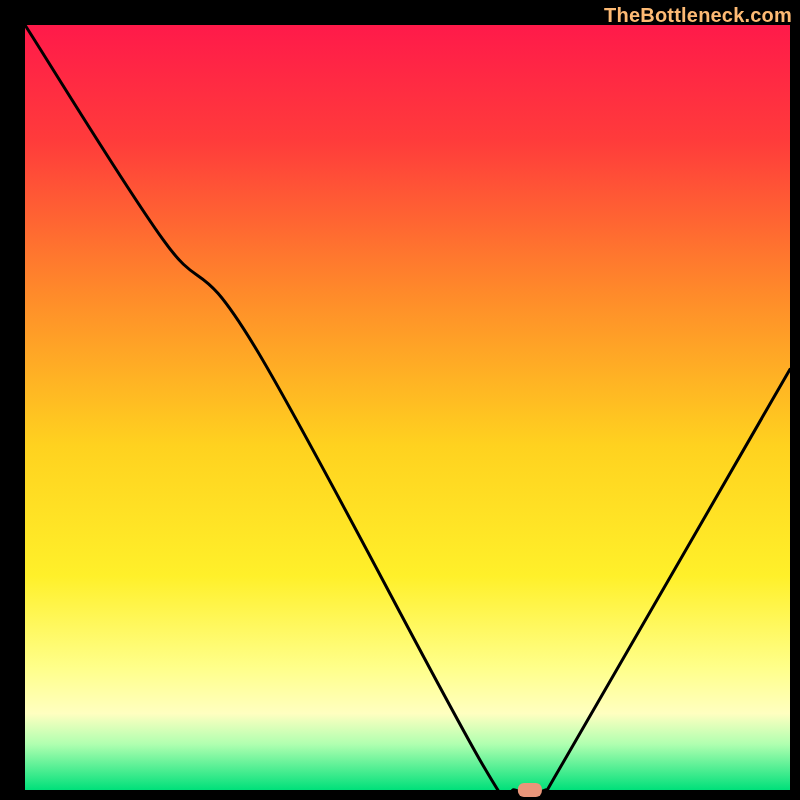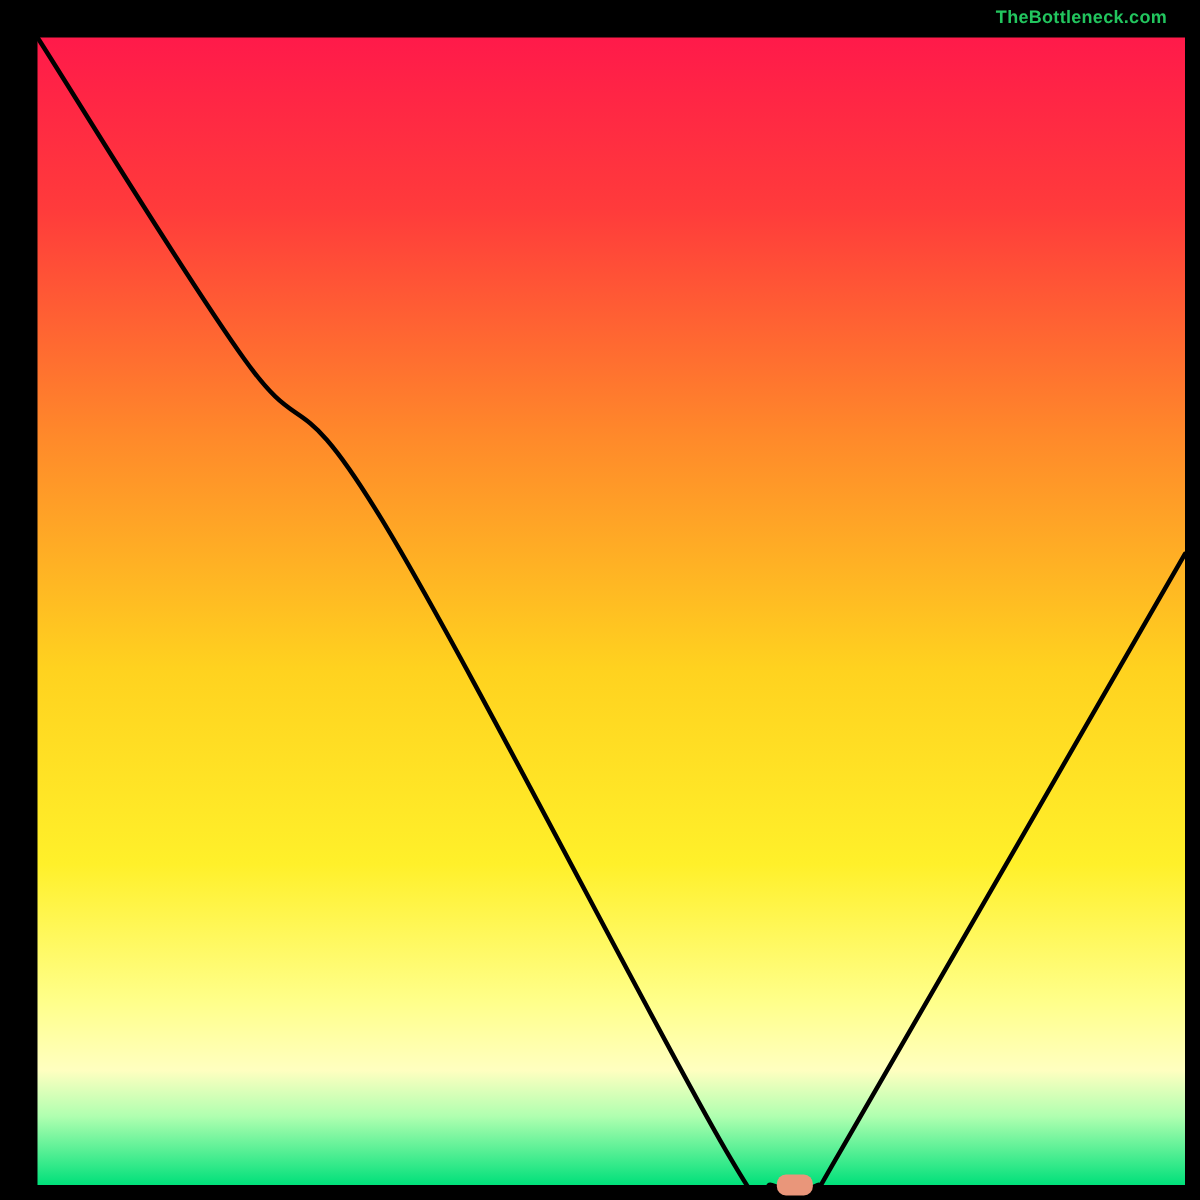--- a/index.html
+++ b/index.html
@@ -12,23 +12,23 @@
     font-family: Arial, Helvetica, sans-serif;
   }
   .container {
     position: relative;
     width: 800px;
     height: 800px;
   }
   .watermark {
     position: absolute;
     top: 4px;
-    right: 22px;
-    color: #22c55e;
-    font-size: 12px;
+    right: 8px;
+    color: #fdba74;
+    font-size: 20px;
     font-weight: bold;
     letter-spacing: 0.2px;
     z-index: 10;
   }
   svg.chart {
     position: absolute;
     top: 0;
     left: 0;
   }
 </style>

